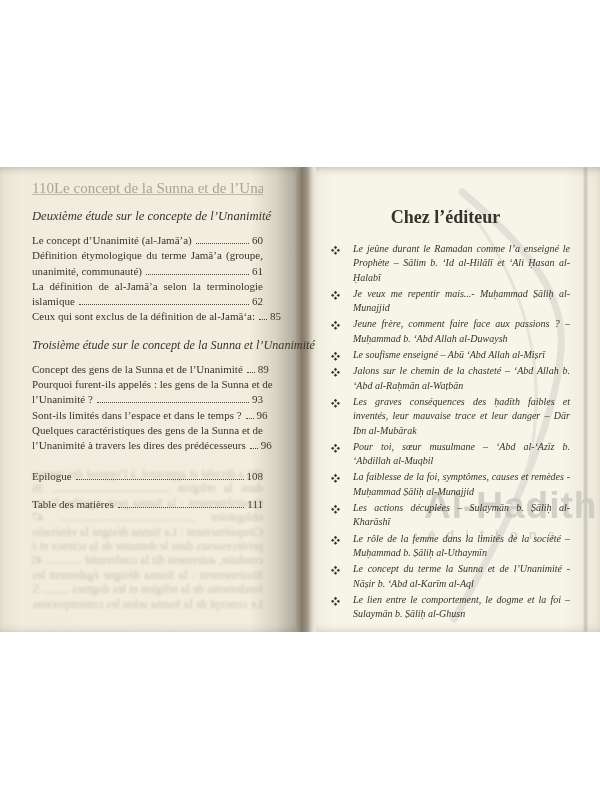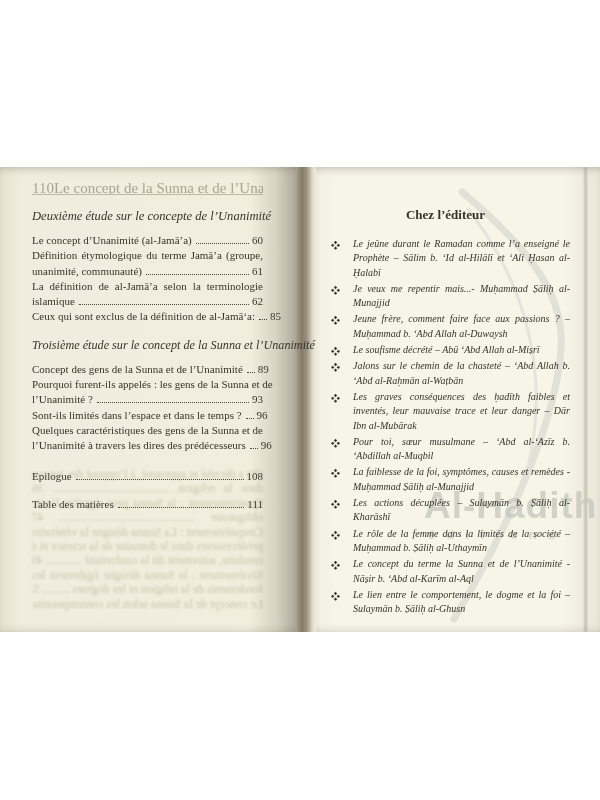--- a/index.html
+++ b/index.html
@@ -44,21 +44,21 @@
   .toc2{margin-top:13px;}
   .mt-epi{margin-top:15px;}
   .mt-tab{margin-top:13px;}
 
   .ghost{position:absolute;left:32px;right:33px;top:300px;
     transform:scaleX(-1);filter:blur(.9px);opacity:.38;color:#8f8768;
     font-size:12px;line-height:14.4px;text-align:justify;text-align-last:justify;}
   .ghost div{white-space:nowrap;overflow:hidden;}
 
   
-  .editor-heading{text-align:center;font-weight:bold;font-size:13px;margin:0 10px 14px 0;position:relative;z-index:2;}
+  .editor-heading{text-align:center;font-weight:bold;font-size:18px;margin:0 10px 14px 0;position:relative;z-index:2;}
   .editor-list{list-style:none;margin:0;padding:0;position:relative;z-index:2;
     font-style:italic;font-size:10px;line-height:14.3px;}
   .editor-list li{position:relative;padding-left:22px;margin-bottom:2px;text-align:justify;}
   .bullet{position:absolute;left:3px;top:4px;width:3px;height:3px;background:#3b372e;
     box-shadow:5px 0 0 #3b372e,0 5px 0 #3b372e,5px 5px 0 #3b372e;transform:rotate(45deg) scale(.8);}
 
   
   .wm{position:absolute;z-index:1;color:#c3c7bd;pointer-events:none;font-family:"Liberation Sans","DejaVu Sans",sans-serif;}
   .wm1{left:108px;top:318px;font-size:37px;font-weight:bold;letter-spacing:1px;opacity:.75;white-space:nowrap;}
   .wm2{left:112px;top:360px;font-size:13px;font-weight:bold;letter-spacing:11px;opacity:.7;white-space:nowrap;}
@@ -165,21 +165,21 @@
     </svg>
     <div class="wm wm1">Al-Hadith</div>
     <div class="wm wm2">éditions</div>
 
     <div class="editor-heading">Chez l’éditeur</div>
 
     <ul class="editor-list">
       <li><span class="bullet"></span><span>Le jeûne durant le Ramadan comme l’a enseigné le Prophète – Sālim b. ‘Id al-Hilālī et ‘Ali Ḥasan al-Ḥalabī</span></li>
       <li><span class="bullet"></span><span>Je veux me repentir mais...- Muḥammad Ṣāliḥ al-Munajjid</span></li>
       <li><span class="bullet"></span><span>Jeune frère, comment faire face aux passions ? – Muḥammad b. ‘Abd Allah al-Duwaysh</span></li>
-      <li><span class="bullet"></span><span>Le soufisme décrété – Abū ‘Abd Allah al-Miṣrī</span></li>
+      <li><span class="bullet"></span><span>Le soufisme enseigné – Abū ‘Abd Allah al-Miṣrī</span></li>
       <li><span class="bullet"></span><span>Jalons sur le chemin de la chasteté – ‘Abd Allah b. ‘Abd al-Raḥmān al-Waṭbān</span></li>
       <li><span class="bullet"></span><span>Les graves conséquences des ḥadīth  faibles et inventés, leur mauvaise trace et leur danger – Dār Ibn al-Mubārak</span></li>
       <li><span class="bullet"></span><span>Pour toi, sœur musulmane – ‘Abd al-‘Azīz b. ‘Abdillah al-Muqbil</span></li>
       <li><span class="bullet"></span><span>La faiblesse de la foi, symptômes, causes et remèdes - Muḥammad Ṣāliḥ al-Munajjid</span></li>
       <li><span class="bullet"></span><span>Les actions décuplées – Sulaymān b. Ṣāliḥ al-Kharāshī</span></li>
       <li><span class="bullet"></span><span>Le rôle de la femme dans la limités de la société – Muḥammad b. Ṣāliḥ al-Uthaymīn</span></li>
       <li><span class="bullet"></span><span>Le concept du terme la Sunna et de l’Unanimité - Nāṣir b. ‘Abd al-Karīm al-Aql</span></li>
       <li><span class="bullet"></span><span>Le lien entre le comportement, le dogme et la foi – Sulaymān b. Ṣāliḥ al-Ghusn</span></li>
     </ul>
 

